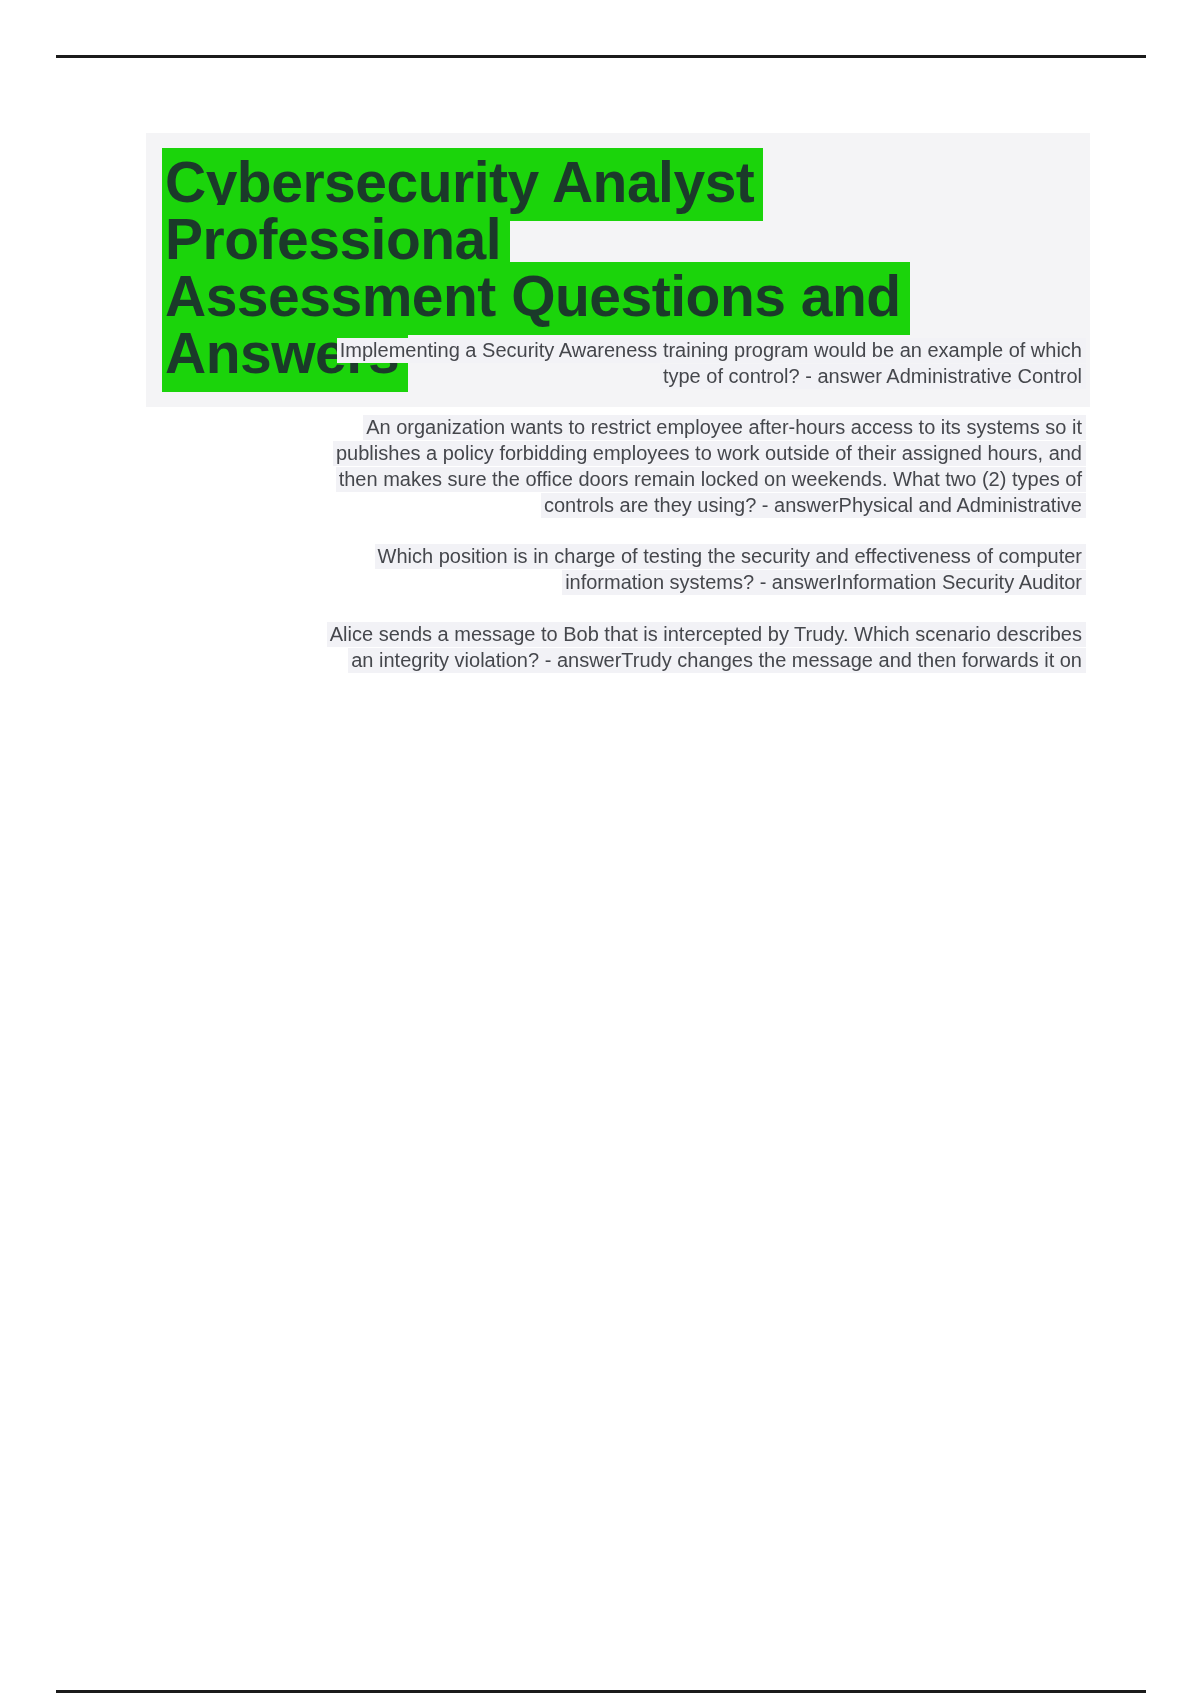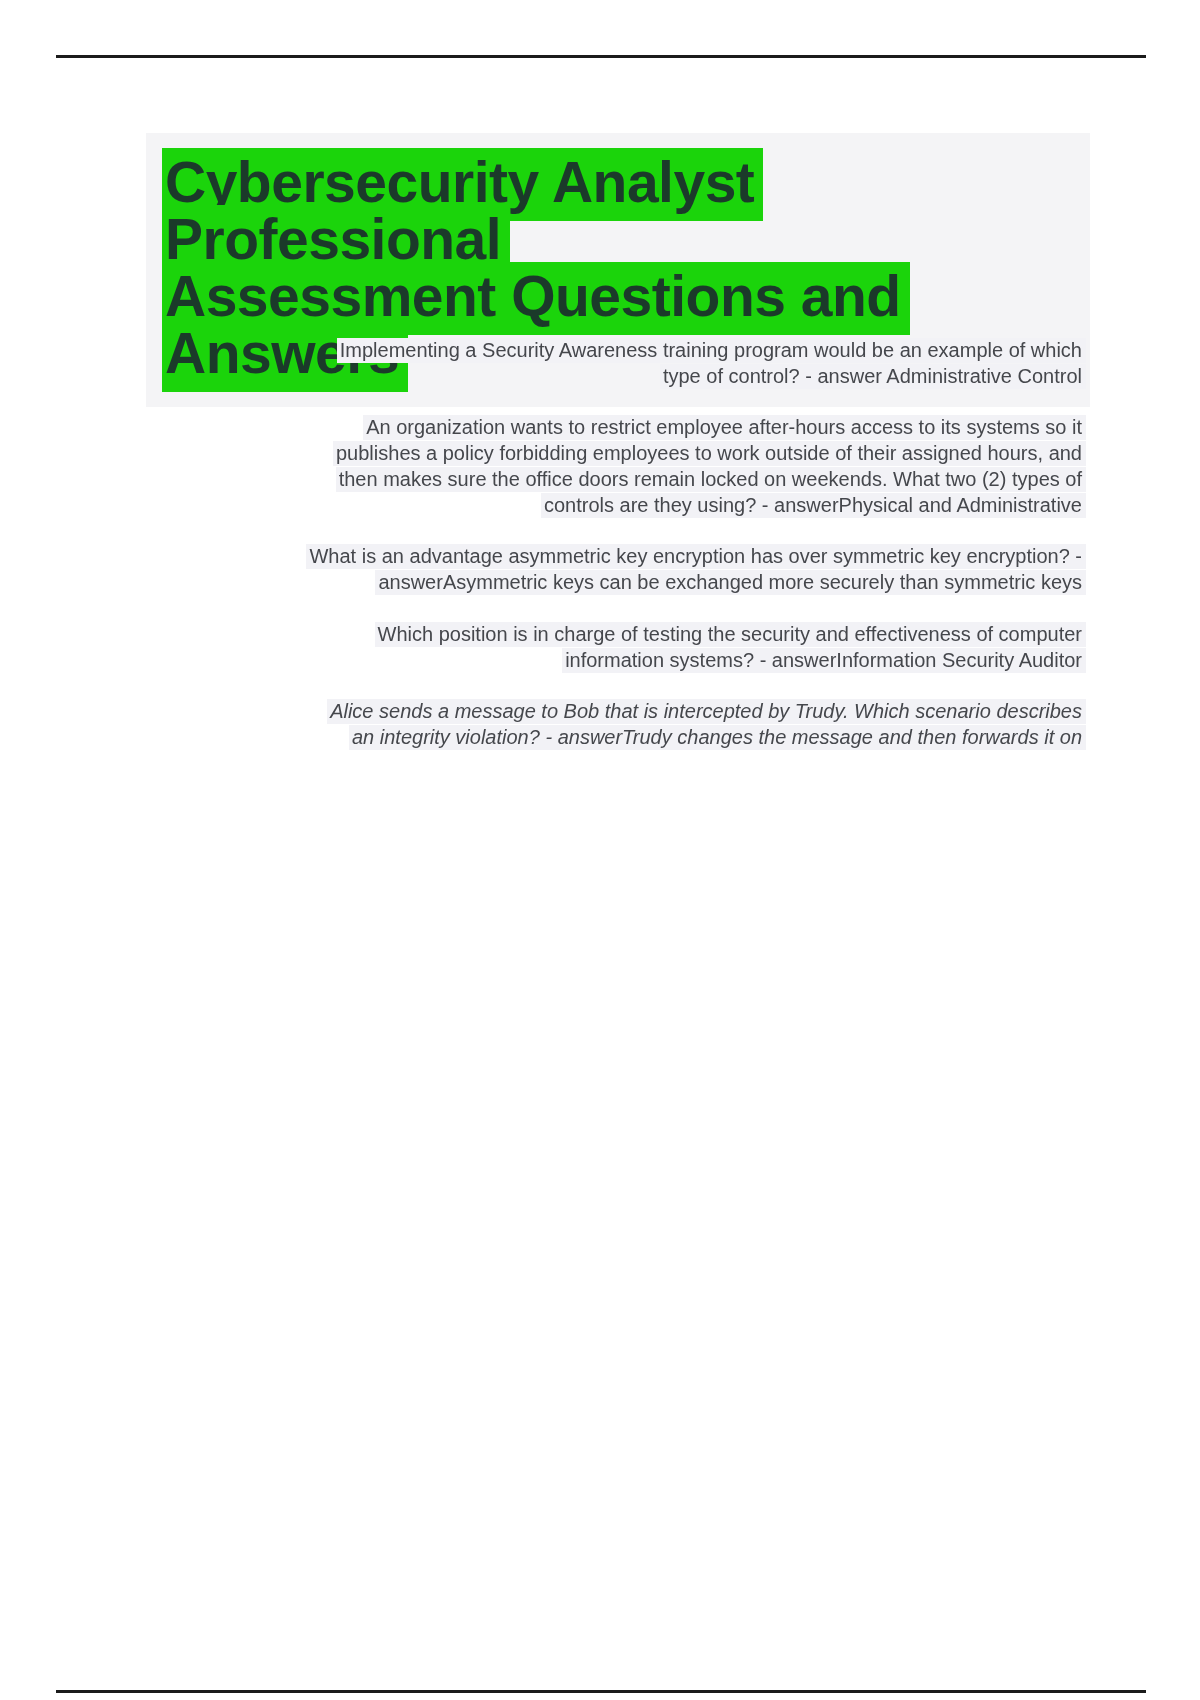--- a/index.html
+++ b/index.html
@@ -67,21 +67,21 @@
     top: 338px;
     width: 940px;
     font-size: 20px;
     line-height: 25.8px;
     color: var(--body_text);
   }
   p.qa {
     margin: 0 0 25.8px 0;
     text-align: right;
   }
-  p.qa:last-child { margin-bottom: 16px; font-style: italic; }
+  p.qa:last-child { margin-bottom: 16px; }
   p.qa .hl {
     background: var(--body_highlight);
     white-space: pre-line;
     -webkit-box-decoration-break: clone;
     box-decoration-break: clone;
     padding: 1px 4px 2px 3px;
   }
 </style>
 </head>
 <body>
@@ -95,22 +95,20 @@
 Assessment Questions and Answers</span></h1>
   </div>
 
   <div class="content">
     <p class="qa"><span class="hl">Implementing a Security Awareness training program would be an example of which
 type of control? - answer Administrative Control</span></p>
     <p class="qa"><span class="hl">An organization wants to restrict employee after-hours access to its systems so it
 publishes a policy forbidding employees to work outside of their assigned hours, and
 then makes sure the office doors remain locked on weekends. What two (2) types of
 controls are they using? - answerPhysical and Administrative</span></p>
-    <p class="qa"><span class="hl">What is an advantage asymmetric key encryption has over symmetric key encryption? -
-answerAsymmetric keys can be exchanged more securely than symmetric keys</span></p>
     <p class="qa"><span class="hl">Which position is in charge of testing the security and effectiveness of computer
 information systems? - answerInformation Security Auditor</span></p>
     <p class="qa"><span class="hl">Alice sends a message to Bob that is intercepted by Trudy. Which scenario describes
 an integrity violation? - answerTrudy changes the message and then forwards it on</span></p>
   </div>
 
   <div class="rule rule-bottom"></div>
 
 </div>
 

